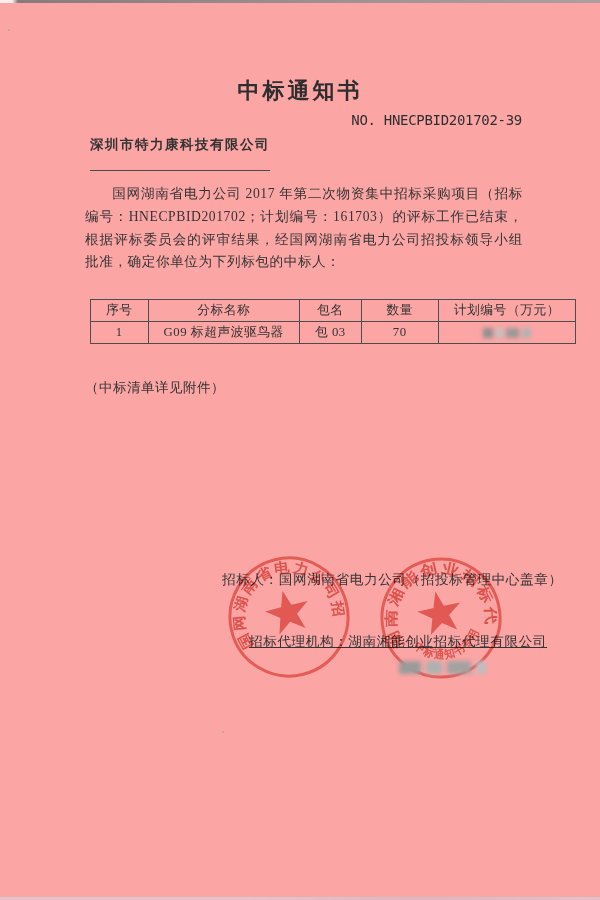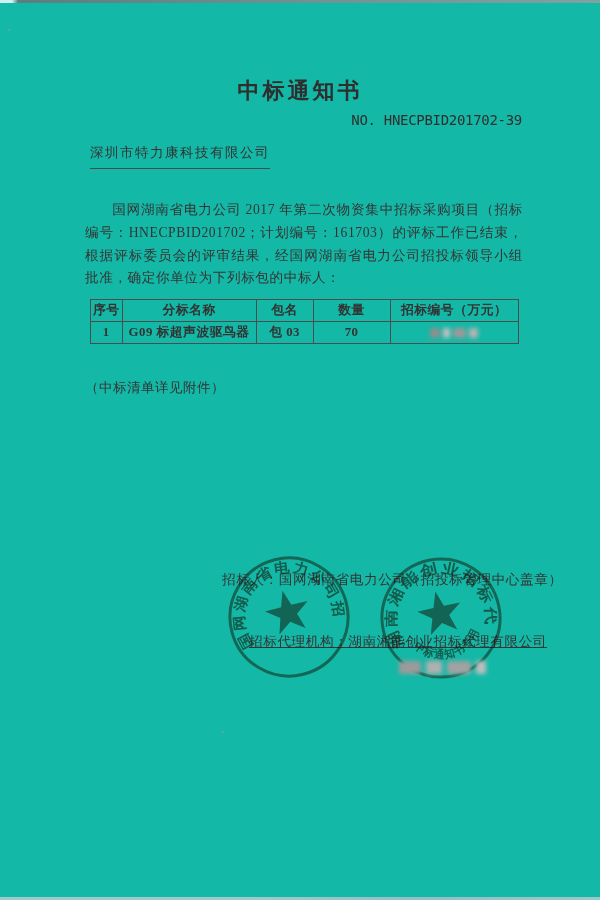--- a/index.html
+++ b/index.html
@@ -3,21 +3,21 @@
 <meta charset="utf-8">
 <style>
   html,body{margin:0;padding:0;}
   body{
     width:600px;height:900px;
     background:#e9e9e7;
     font-family:"Liberation Serif","DejaVu Serif",serif;
   }
   .page{
     position:relative;width:600px;height:900px;overflow:hidden;
-    background:#14b8a6;
+    background:#fca5a5;
     color:#3a3a3a;
   }
   
   .scan-top{position:absolute;top:0;left:0;width:600px;height:3px;
     background:linear-gradient(90deg,#fff 0 2%,#6f6f6f 3%,#8a8a8a 55%,#9c9ca0 100%);
     opacity:.8;}
   .scan-bottom{position:absolute;bottom:0;left:0;width:600px;height:3px;
     background:linear-gradient(90deg,#d8d4de 0 40%,#c9c2d2 70%,#d4d0da 100%);
     opacity:.7;}
   .speck{position:absolute;width:2px;height:2px;border-radius:50%;background:#9a9a9a;opacity:.7;}
@@ -25,46 +25,46 @@
   .doc-title{
     position:absolute;top:76px;left:0;width:600px;
     text-align:center;font-size:22px;font-weight:bold;letter-spacing:3px;color:#2e2e2e;
   }
   .doc-no{
     position:absolute;top:112px;right:78px;
     font-family:"DejaVu Sans Mono","Liberation Mono",monospace;
     font-size:14px;letter-spacing:-0.3px;color:#2f2f2f;
   }
   .recipient{
-    position:absolute;top:144px;left:90px;
-    font-size:13.5px;font-weight:normal;letter-spacing:1.5px;color:#333;
-    border-bottom:1.2px solid #4a4a4a;padding-bottom:6px;
+    position:absolute;top:136px;left:90px;
+    font-size:13.5px;font-weight:bold;letter-spacing:1.5px;color:#333;
+    border-bottom:1.2px solid #4a4a4a;padding-bottom:16px;
   }
   .para{
     position:absolute;left:85px;width:438px;
     font-size:13.6px;line-height:22.8px;letter-spacing:0.6px;
     text-align:justify;color:#343434;
   }
-  .para.indent{text-indent:2em;margin-top:16px;}
+  .para.indent{text-indent:2em;}
   #para1{top:183px;}
   #para2{top:401px;}
   .attach-note{
     position:absolute;top:379px;left:85px;
     font-size:13.5px;letter-spacing:0.5px;color:#343434;text-align:center;
   }
 
   
   .award-table{
     position:absolute;top:299px;left:90px;
     border-collapse:collapse;table-layout:fixed;
     font-size:12.8px;color:#333;
   }
   .award-table td,.award-table th{
     border:1px solid #4d4d4d;text-align:center;vertical-align:middle;
-    height:21px;padding:0 2px;font-weight:bold;letter-spacing:0.5px;
+    height:21px;padding:0 15px;font-weight:normal;letter-spacing:0.5px;
     overflow:hidden;white-space:nowrap;
   }
   .col-seq{width:31px;}.col-name{width:134px;}.col-pkg{width:57px;}
   .col-qty{width:77px;}.col-amt{width:128px;}
 
   .blur-strip{display:inline-flex;gap:3px;filter:blur(2px);vertical-align:middle;}
   .blur-strip i{display:block;height:10px;border-radius:1px;}
   .b1{width:10px;background:#8f8f8f;}
   .b2{width:7px;background:#c0c0c0;}
   .b3{width:13px;background:#9a9a9a;}
@@ -117,21 +117,21 @@
         <col class="col-pkg">
         <col class="col-qty">
         <col class="col-amt">
     </colgroup>
     <tbody>
         <tr>
       <th>序号</th>
       <th>分标名称</th>
       <th>包名</th>
       <th>数量</th>
-      <th>招标编号（万元）</th>
+      <th>计划编号（万元）</th>
     </tr>
     <tr>
       <td>1</td>
       <td>G09 标超声波驱鸟器</td>
       <td>包 03</td>
       <td>70</td>
       <td>
         <span class="blur-strip">
           <i class="b1"></i>
               <i class="b2"></i>

